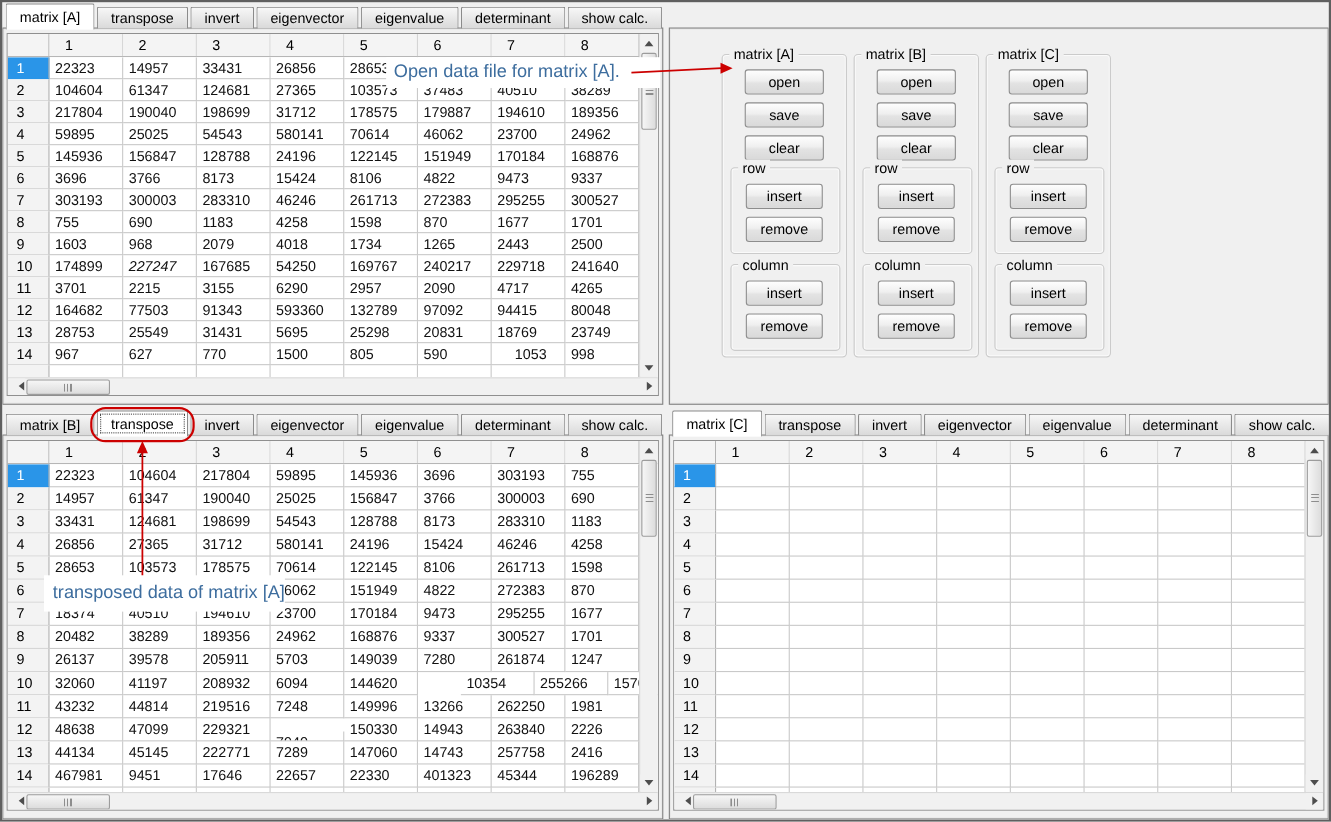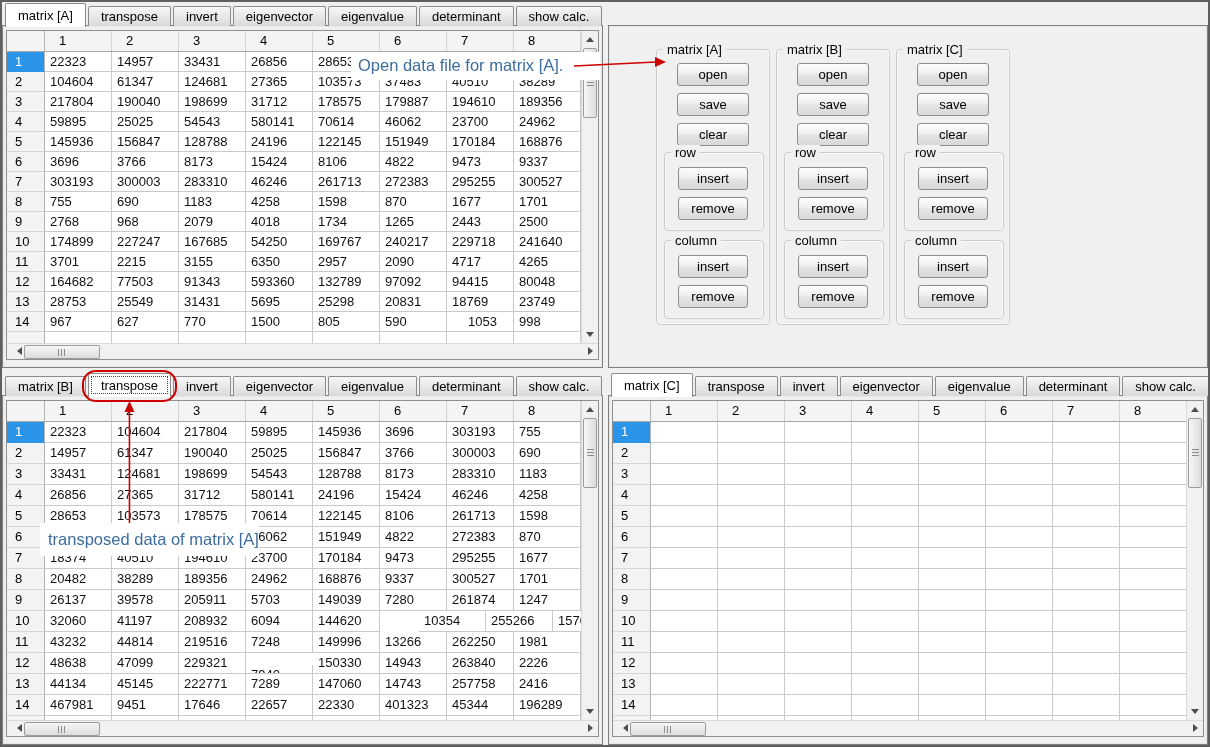--- a/index.html
+++ b/index.html
@@ -162,46 +162,46 @@
               <div class="tcell" style="line-height: 19px;">690</div>
               <div class="tcell" style="line-height: 19px;">1183</div>
               <div class="tcell" style="line-height: 19px;">4258</div>
               <div class="tcell" style="line-height: 19px;">1598</div>
               <div class="tcell" style="line-height: 19px;">870</div>
               <div class="tcell" style="line-height: 19px;">1677</div>
               <div class="tcell" style="line-height: 19px;">1701</div>
             </div>
             <div class="trow" style="height: 20px;">
               <div class="rowhead" style="line-height: 19px;">9</div>
-              <div class="tcell" style="line-height: 19px;">2768</div>
+              <div class="tcell" style="line-height: 19px;">1603</div>
               <div class="tcell" style="line-height: 19px;">968</div>
               <div class="tcell" style="line-height: 19px;">2079</div>
               <div class="tcell" style="line-height: 19px;">4018</div>
               <div class="tcell" style="line-height: 19px;">1734</div>
               <div class="tcell" style="line-height: 19px;">1265</div>
               <div class="tcell" style="line-height: 19px;">2443</div>
               <div class="tcell" style="line-height: 19px;">2500</div>
             </div>
             <div class="trow" style="height: 20px;">
               <div class="rowhead" style="line-height: 19px;">10</div>
               <div class="tcell" style="line-height: 19px;">174899</div>
-              <div class="tcell" style="line-height: 19px;">227247</div>
+              <div class="tcell" style="line-height: 19px; font-style: italic;">227247</div>
               <div class="tcell" style="line-height: 19px;">167685</div>
               <div class="tcell" style="line-height: 19px;">54250</div>
               <div class="tcell" style="line-height: 19px;">169767</div>
               <div class="tcell" style="line-height: 19px;">240217</div>
               <div class="tcell" style="line-height: 19px;">229718</div>
               <div class="tcell" style="line-height: 19px;">241640</div>
             </div>
             <div class="trow" style="height: 20px;">
               <div class="rowhead" style="line-height: 19px;">11</div>
               <div class="tcell" style="line-height: 19px;">3701</div>
               <div class="tcell" style="line-height: 19px;">2215</div>
               <div class="tcell" style="line-height: 19px;">3155</div>
-              <div class="tcell" style="line-height: 19px;">6350</div>
+              <div class="tcell" style="line-height: 19px;">6290</div>
               <div class="tcell" style="line-height: 19px;">2957</div>
               <div class="tcell" style="line-height: 19px;">2090</div>
               <div class="tcell" style="line-height: 19px;">4717</div>
               <div class="tcell" style="line-height: 19px;">4265</div>
             </div>
             <div class="trow" style="height: 20px;">
               <div class="rowhead" style="line-height: 19px;">12</div>
               <div class="tcell" style="line-height: 19px;">164682</div>
               <div class="tcell" style="line-height: 19px;">77503</div>
               <div class="tcell" style="line-height: 19px;">91343</div>

